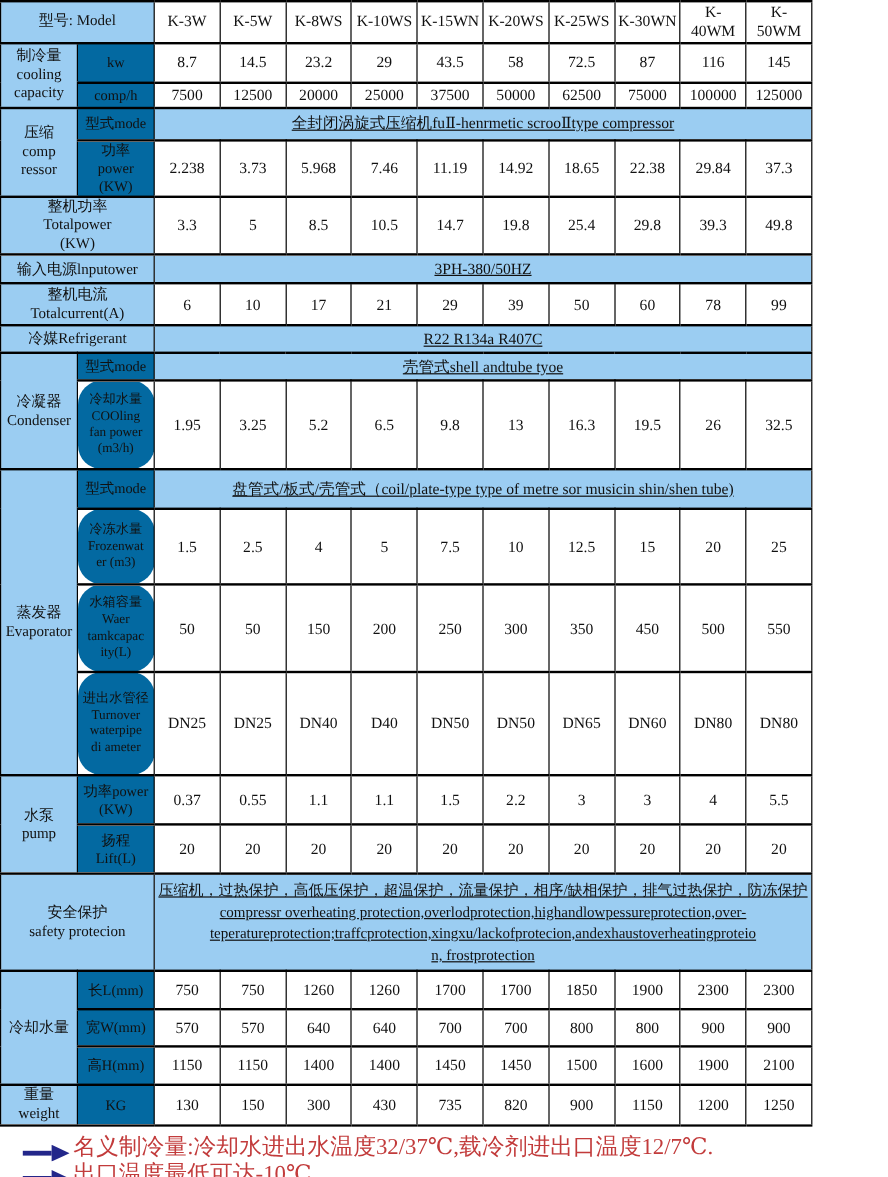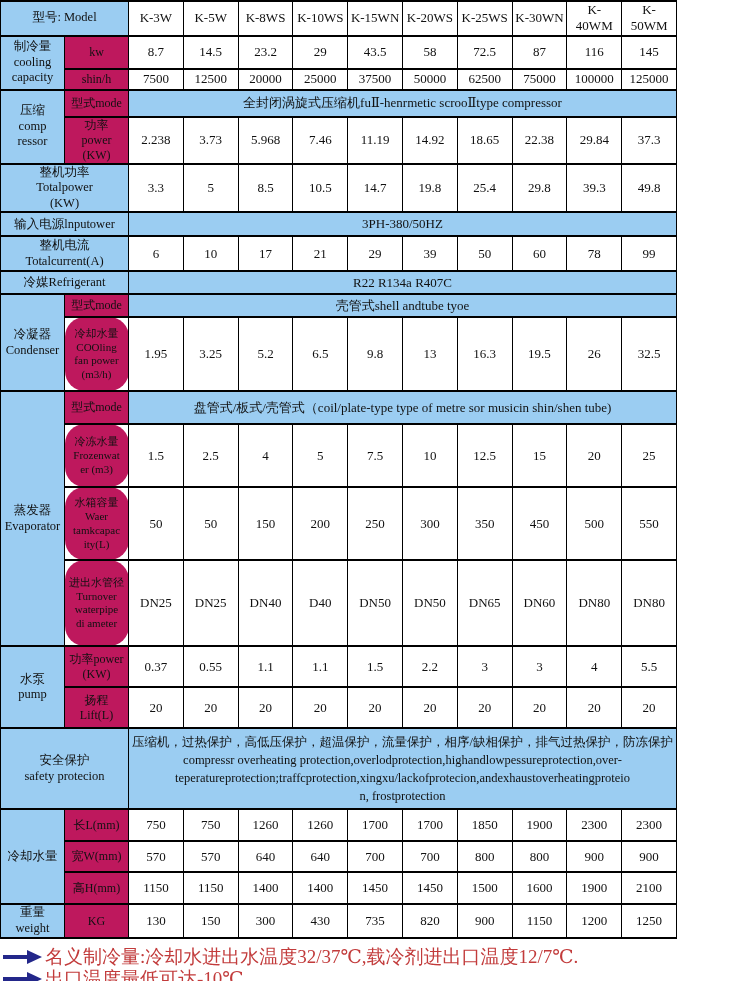--- a/index.html
+++ b/index.html
@@ -3,28 +3,28 @@
 <meta charset="utf-8">
 <style>
   html,body{margin:0;padding:0;background:#ffffff;}
   body{width:740px;font-family:"Liberation Serif","DejaVu Serif",serif;color:#111;}
   .sheet{width:740px;}
   table{border-collapse:collapse;width:677px;table-layout:fixed;}
   td{border:1px solid #000;border-top-width:2px;border-bottom-width:2px;
      text-align:center;vertical-align:middle;padding:0 2px;font-size:13px;
      line-height:1.25;overflow:hidden;}
   .lbl{background:#9BCDF2;white-space:pre-line;font-size:12.5px;}
-  .sub{background:#be185d;white-space:pre-line;font-size:12px;}
-  .merged{background:#9BCDF2;white-space:pre-line;font-size:13px;}
+  .sub{background:#0369a1;white-space:pre-line;font-size:12px;}
+  .merged{background:#9BCDF2;white-space:pre-line;font-size:13px;text-decoration:underline;}
   .v{background:#ffffff;}
   .small{font-size:11px;border-radius:20px;}
   .xs{font-size:12px;}
   .safety{font-size:12.5px;line-height:1.45;}
   .notes{padding:7px 0 4px 2px;background:#fff;}
-  .note-row{display:flex;align-items:center;margin:1px 0;}
+  .note-row{display:flex;align-items:flex-end;margin:1px 16px;}
   .arrow{flex:0 0 auto;margin-right:3px;display:block;}
   .note-text{color:#C23B3B;font-size:19px;line-height:1.1;white-space:nowrap;}
 </style>
 </head>
 <body>
 
 <div class="sheet">
   <table>
     <colgroup>
       <col style="width:64px">
@@ -66,21 +66,21 @@
           <td class="v">23.2</td>
           <td class="v">29</td>
           <td class="v">43.5</td>
           <td class="v">58</td>
           <td class="v">72.5</td>
           <td class="v">87</td>
           <td class="v">116</td>
           <td class="v">145</td>
         </tr>
     <tr style="height:21px">
-      <td class="sub">shin/h</td>
+      <td class="sub">comp/h</td>
     <td class="v">7500</td>
           <td class="v">12500</td>
           <td class="v">20000</td>
           <td class="v">25000</td>
           <td class="v">37500</td>
           <td class="v">50000</td>
           <td class="v">62500</td>
           <td class="v">75000</td>
           <td class="v">100000</td>
           <td class="v">125000</td>

